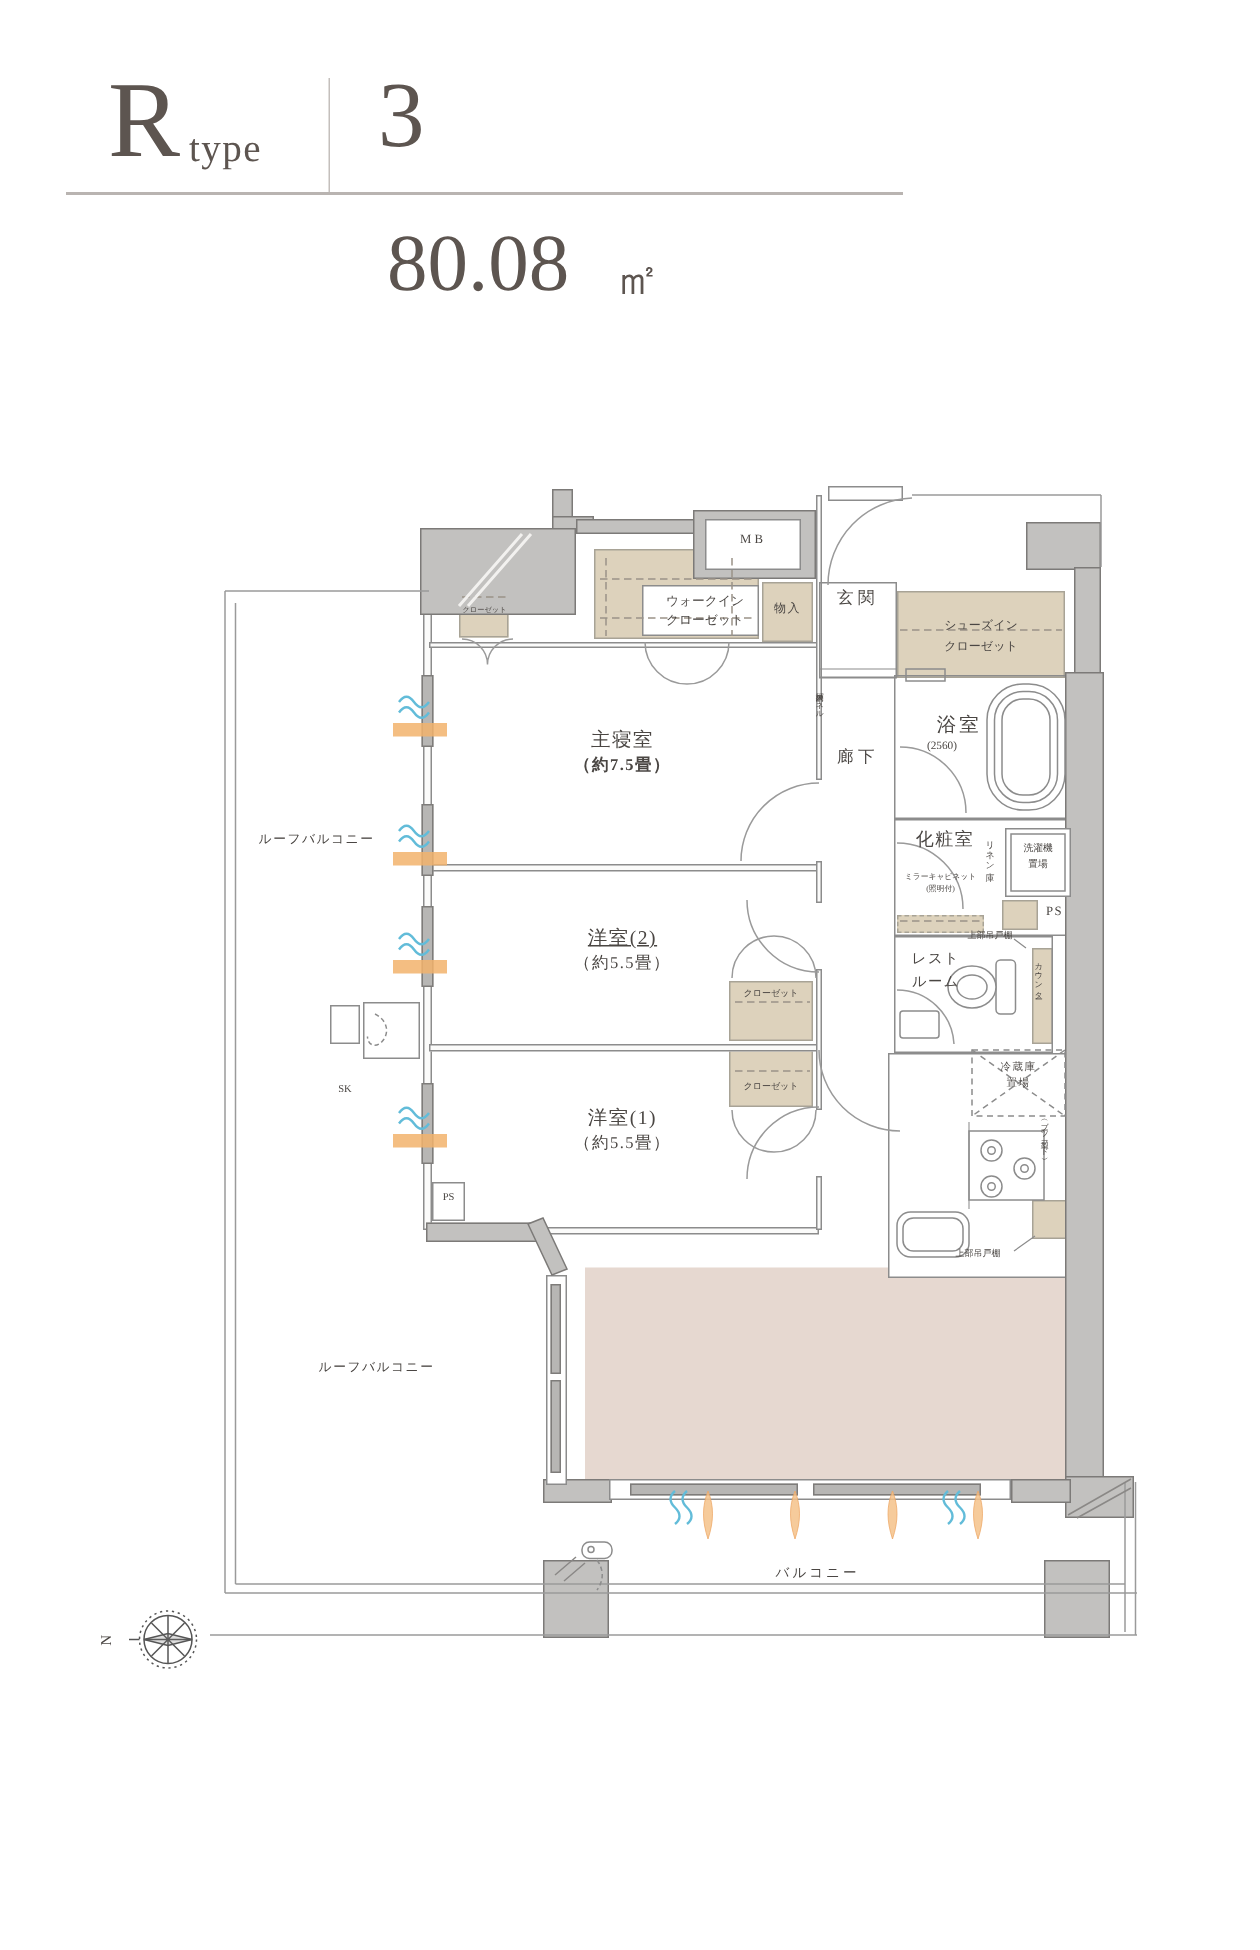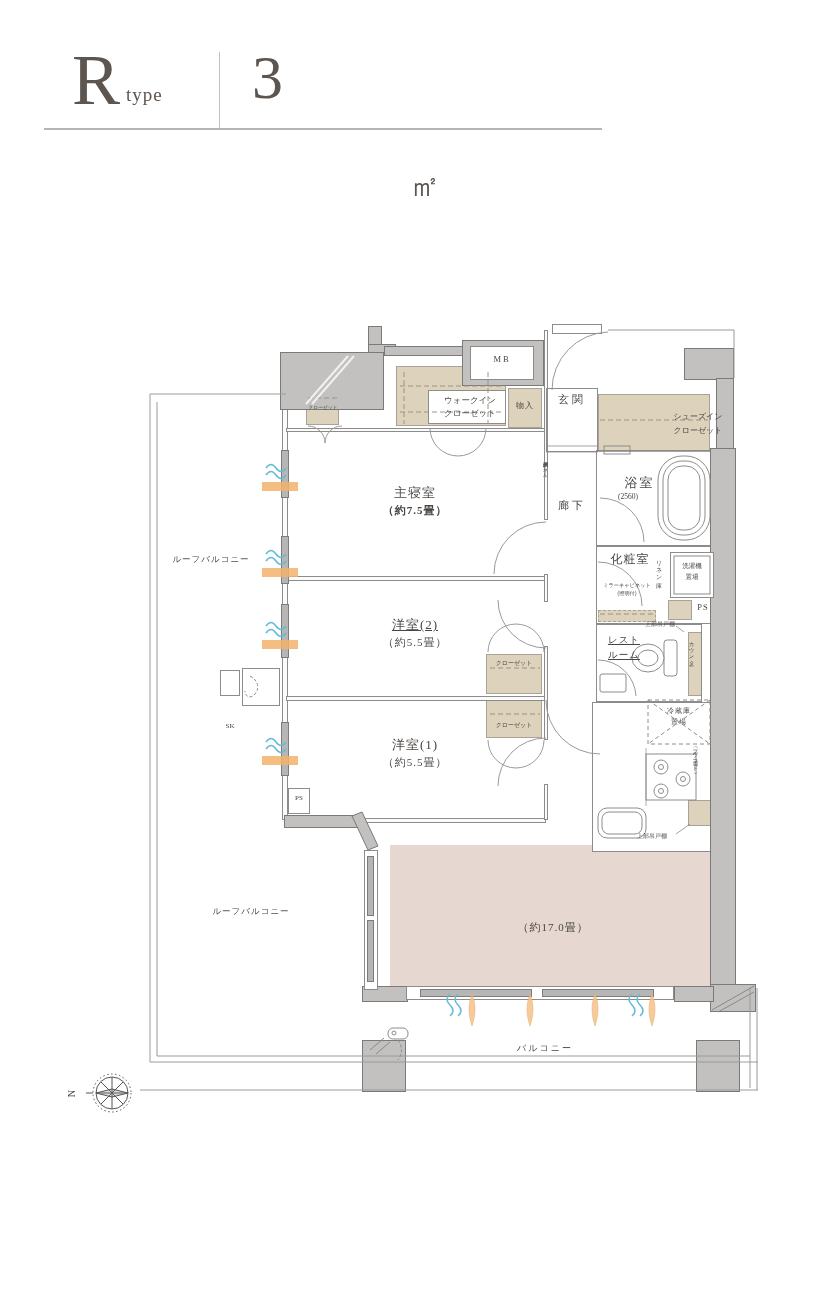--- a/index.html
+++ b/index.html
@@ -19,24 +19,25 @@
         letter-spacing:1px;color:#4a4643;white-space:nowrap;}
   .hdr{position:absolute;color:#5d5550;}
   svg.ovl{position:absolute;left:0;top:0;pointer-events:none;}
 </style>
 </head>
 <body>
 
 <div class="page">
 
   <div class="hdr" style="left:72px;top:44px;font-size:72px;line-height:1;">R</div>
-  <div class="hdr" style="left:126px;top:84px;font-size:19px;letter-spacing:1px;">type</div>
+  <div class="hdr" style="left:126px;top:84px;font-size:26px;letter-spacing:1px;">type</div>
   <div class="abs" style="left:219px;top:52px;width:1px;height:78px;background:#c4bfbc;"></div>
   <div class="hdr" style="left:252px;top:46px;font-size:62px;line-height:1;">3</div>
   <div class="abs" style="left:44px;top:128px;width:558px;height:2px;background:#b9b4b1;"></div>
+  <div class="hdr" style="left:258px;top:148px;font-size:54px;line-height:1;">80.08</div>
   <div class="hdr" style="left:410px;top:166px;font-size:30px;">㎡</div>
 
   <div class="pink" style="left:390px;top:845px;width:322px;height:141px;"></div>
   <div class="box" style="left:592px;top:702px;width:120px;height:150px;"></div>
 
   <div class="tan" style="left:396px;top:366px;width:110px;height:60px;"></div>
   <div class="tan" style="left:508px;top:388px;width:34px;height:40px;"></div>
   <div class="tan" style="left:598px;top:394px;width:112px;height:58px;"></div>
   <div class="tan" style="left:306px;top:392px;width:33px;height:33px;"></div>
   <div class="tan" style="left:486px;top:654px;width:56px;height:40px;"></div>
@@ -227,32 +228,31 @@
       <path d="M-26,0 H-19"></path>
     </g>
   </svg>
 
   <div class="lbl" style="left:330px;top:484px;width:170px;font-size:13px;">主寝室</div>
   <div class="lbl" style="left:330px;top:503px;width:170px;font-size:11px;font-weight:bold;">（約7.5畳）</div>
   <div class="lbl" style="left:330px;top:616px;width:170px;font-size:13px;text-decoration:underline;">洋室(2)</div>
   <div class="lbl" style="left:330px;top:635px;width:170px;font-size:11px;">（約5.5畳）</div>
   <div class="lbl" style="left:330px;top:736px;width:170px;font-size:13px;">洋室(1)</div>
   <div class="lbl" style="left:330px;top:755px;width:170px;font-size:11px;">（約5.5畳）</div>
-  <div class="lbl" style="left:403px;top:920px;width:300px;font-size:11px;">（約17.0畳）</div>
   <div class="lbl" style="left:598px;top:474px;width:83px;font-size:13px;letter-spacing:2px;">浴室</div>
   <div class="lbl" style="left:598px;top:492px;width:60px;font-size:7.5px;letter-spacing:0;">(2560)</div>
   <div class="lbl" style="left:598px;top:551px;width:64px;font-size:12px;">化粧室</div>
-  <div class="lbl" style="left:598px;top:633px;width:52px;font-size:9.5px;line-height:1.6;text-decoration:underline;">レスト
+  <div class="lbl" style="left:598px;top:633px;width:52px;font-size:9.5px;line-height:1.6;">レスト
 ルーム</div>
   <div class="lbl" style="left:548px;top:392px;width:48px;font-size:11px;letter-spacing:3px;">玄関</div>
   <div class="lbl" style="left:546px;top:498px;width:52px;font-size:11px;letter-spacing:3px;">廊下</div>
 
   <div class="lbl" style="left:428px;top:394px;width:84px;font-size:8.5px;letter-spacing:0;line-height:1.5;">ウォークイン
 クローゼット</div>
-  <div class="lbl" style="left:600px;top:410px;width:108px;font-size:8px;letter-spacing:0;line-height:1.7;padding-left:44px;">シューズイン
+  <div class="lbl" style="left:600px;top:410px;width:108px;font-size:8px;letter-spacing:0;line-height:1.7;">シューズイン
 クローゼット</div>
   <div class="lbl" style="left:305px;top:405px;width:36px;font-size:4.8px;letter-spacing:0;">クローゼット</div>
   <div class="lbl" style="left:486px;top:659px;width:56px;font-size:6px;letter-spacing:0;">クローゼット</div>
   <div class="lbl" style="left:486px;top:721px;width:56px;font-size:6px;letter-spacing:0;">クローゼット</div>
   <div class="lbl" style="left:508px;top:400px;width:34px;font-size:8px;letter-spacing:1px;">物入</div>
   <div class="lbl" style="left:648px;top:706px;width:62px;font-size:7px;letter-spacing:1px;line-height:1.6;">冷蔵庫
 置場</div>
   <div class="lbl" style="left:670px;top:560px;width:44px;font-size:6.5px;letter-spacing:0;line-height:1.7;">洗濯機
 置場</div>
   <div class="vlbl" style="left:654px;top:556px;height:48px;font-size:6px;letter-spacing:0;">リネン庫</div>

